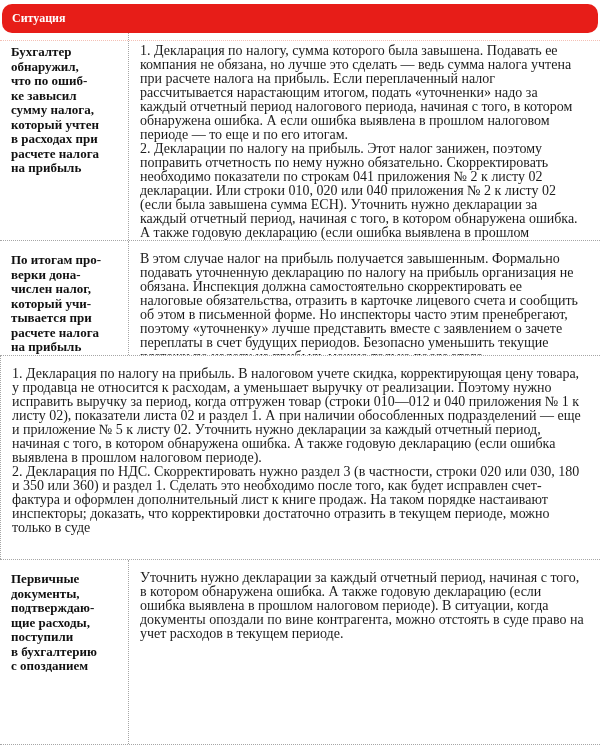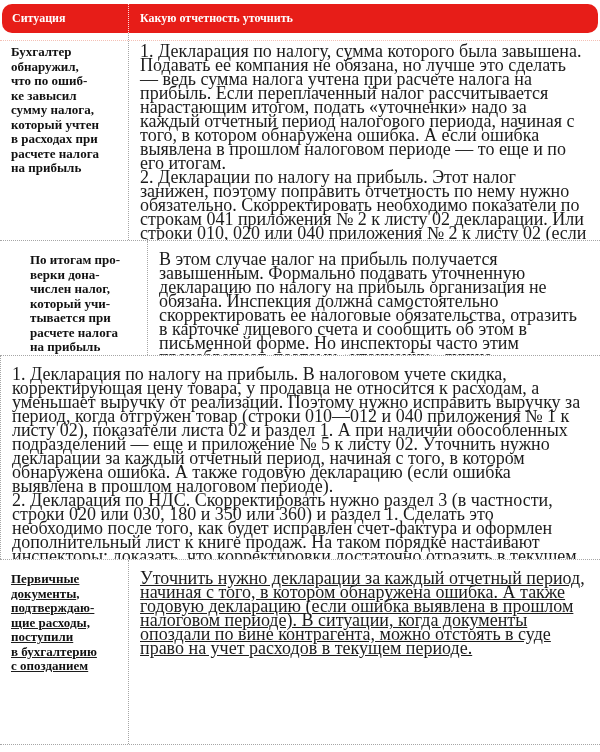--- a/index.html
+++ b/index.html
@@ -25,43 +25,42 @@
   .hcell{display:flex;align-items:center;box-sizing:border-box;}
   .hcell-situation{width:126px;padding-left:10px;}
   .hcell-details{flex:1;padding-left:11px;border-left:1px dotted rgba(255,255,255,.85);}
   .accent-line{
     position:absolute;top:40px;left:0;width:600px;height:0;
     border-top:1px dotted var(--accent-dotted);pointer-events:none;
   }
   .tbl{position:absolute;top:33px;left:0;width:600px;}
   .row{display:flex;box-sizing:border-box;border-bottom:1px dotted var(--divider);overflow:hidden;}
   .row-1{height:208px;}
-  .row-2{height:115px;padding-left:19px;}
+  .row-2{height:115px;}
   .row-3{height:204px;}
-  .row-4{height:185px;text-decoration:underline;}
+  .row-4{height:185px;}
   .cell-situation{
     width:128px;box-sizing:border-box;flex:none;
     padding:12px 6px 0 11px;
     font-weight:bold;font-size:13px;line-height:14.5px;
     white-space:pre-line;color:#111111;
   }
   .cell-details{
     flex:1;box-sizing:border-box;
     border-left:1px dotted var(--divider);
     padding:11px 13px 0 11px;
-    font-size:18px;line-height:14px;
+    font-size:14px;line-height:14px;
   }
   .cell-details p{margin:0;padding:0;}
 </style>
 </head>
 <body>
 
 <div class="header-pill">
   <div class="hcell hcell-situation">Ситуация</div>
-  <div class="hcell hcell-details">Какую отчетность уточнить</div>
 </div>
 
 <div class="accent-line"></div>
 
 <div class="tbl">
 
   <div class="row row-1">
     <div class="cell-situation">Бухгалтер
 обнаружил,
 что по ошиб-

